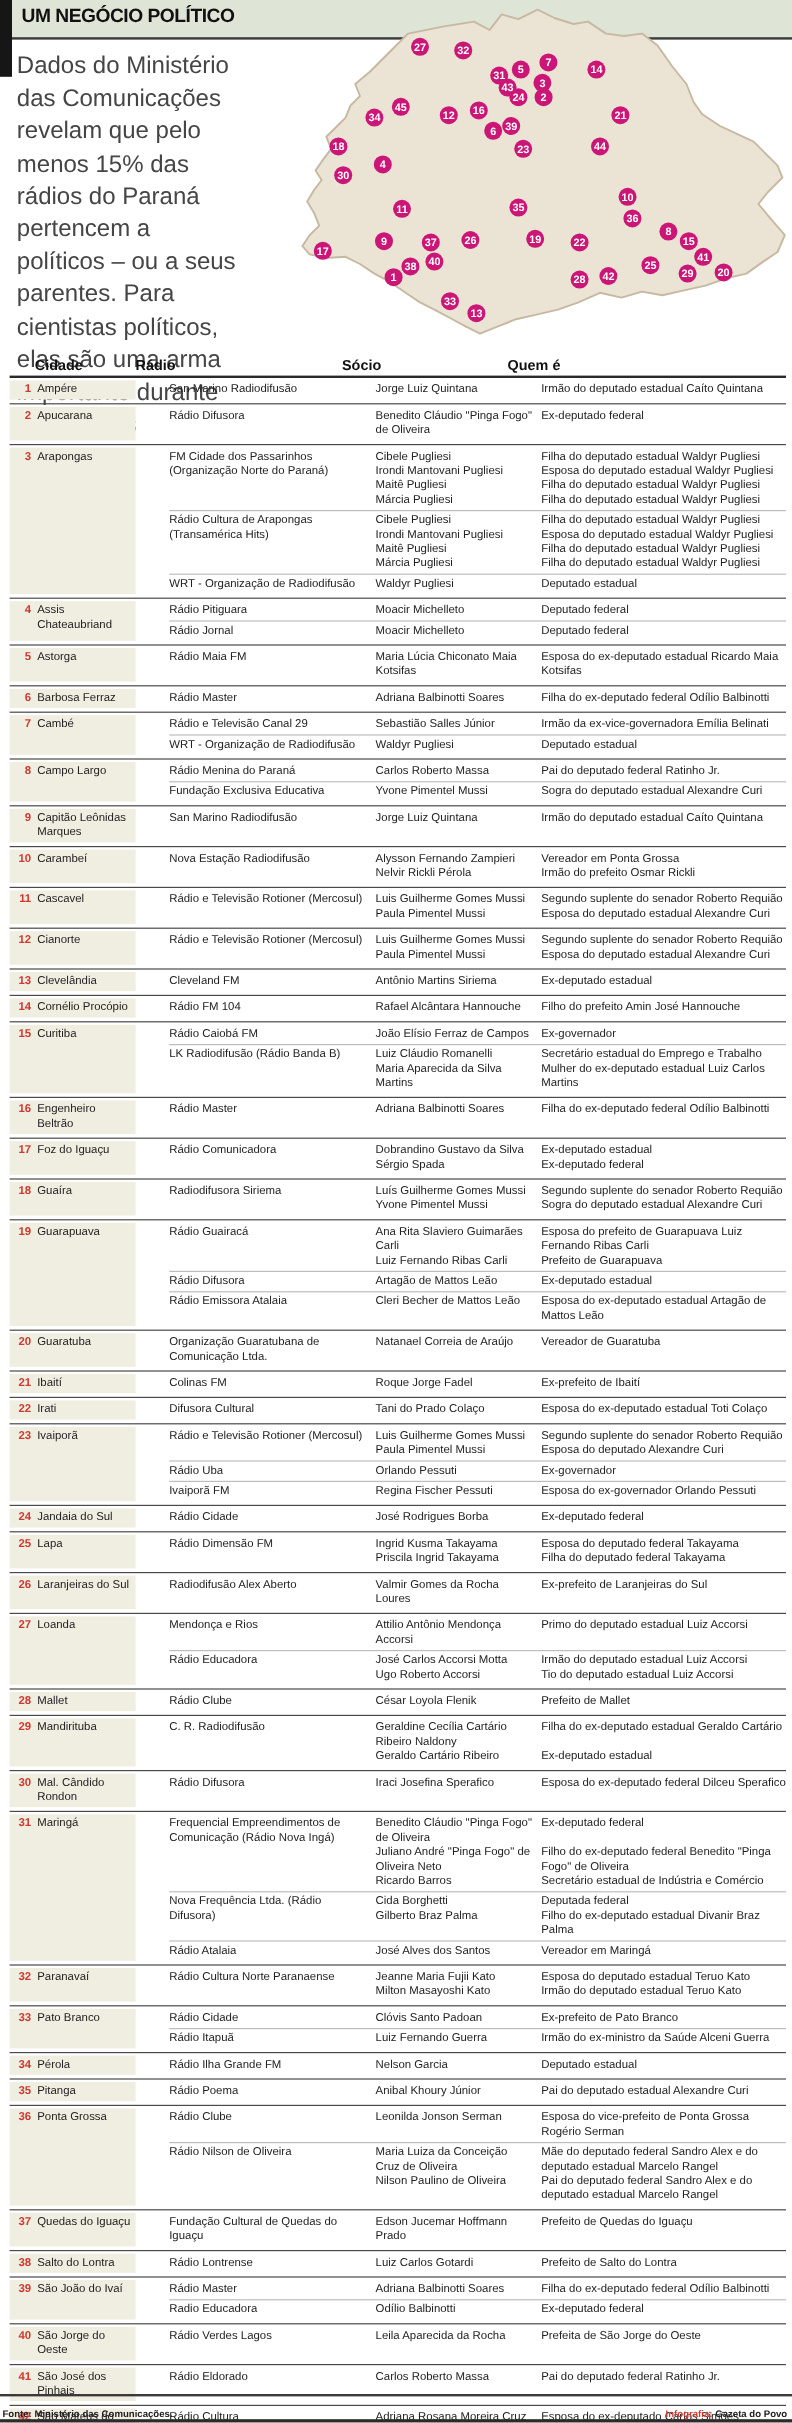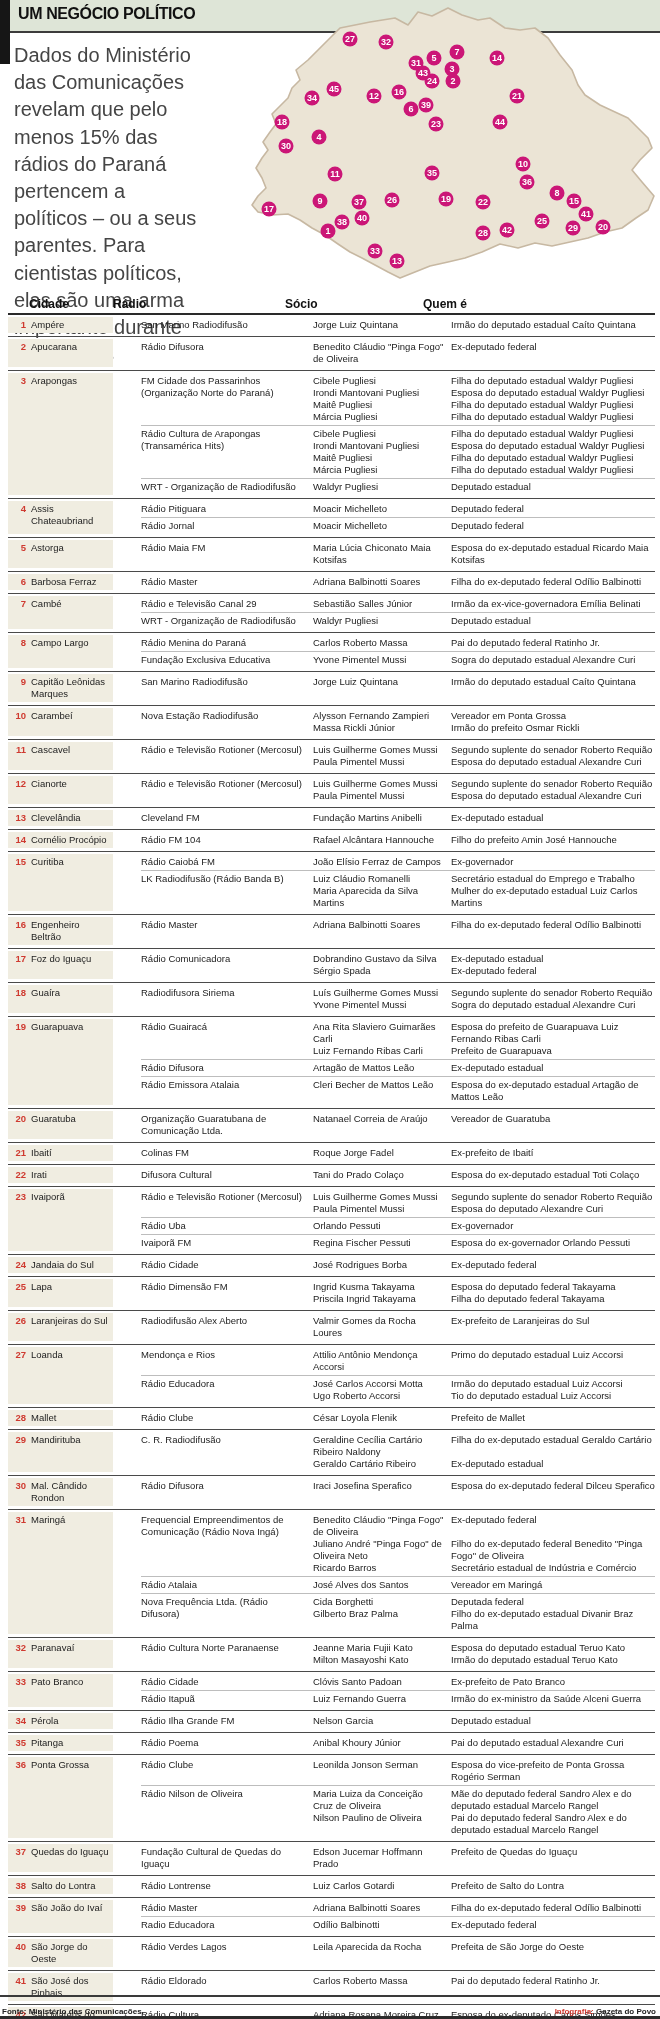--- a/index.html
+++ b/index.html
@@ -489,21 +489,21 @@
           </div>
           <div class="stations">
             <div class="station">
               <div class="radio">Nova Estação Radiodifusão</div>
               <div class="pairs">
                 <div class="pair">
                   <div class="socio">Alysson Fernando Zampieri</div>
                   <div class="quem">Vereador em Ponta Grossa</div>
                 </div>
                 <div class="pair">
-                  <div class="socio">Massa Rickli Júnior</div>
+                  <div class="socio">Nelvir Rickli Pérola</div>
                   <div class="quem">Irmão do prefeito Osmar Rickli</div>
                 </div>
               </div>
             </div>
           </div>
         </div>
         <div class="group">
           <div class="nc">
             <div class="num">11</div>
             <div class="city">Cascavel</div>
@@ -548,21 +548,21 @@
         <div class="group">
           <div class="nc">
             <div class="num">13</div>
             <div class="city">Clevelândia</div>
           </div>
           <div class="stations">
             <div class="station">
               <div class="radio">Cleveland FM</div>
               <div class="pairs">
                 <div class="pair">
-                  <div class="socio">Fundação Martins Anibelli</div>
+                  <div class="socio">Antônio Martins Siriema</div>
                   <div class="quem">Ex-deputado estadual</div>
                 </div>
               </div>
             </div>
           </div>
         </div>
         <div class="group">
           <div class="nc">
             <div class="num">14</div>
             <div class="city">Cornélio Procópio</div>
@@ -954,38 +954,38 @@
                   <div class="socio">Juliano André "Pinga Fogo" de Oliveira Neto</div>
                   <div class="quem">Filho do ex-deputado federal Benedito "Pinga Fogo" de Oliveira</div>
                 </div>
                 <div class="pair">
                   <div class="socio">Ricardo Barros</div>
                   <div class="quem">Secretário estadual de Indústria e Comércio</div>
                 </div>
               </div>
             </div>
             <div class="station">
+              <div class="radio">Nova Frequência Ltda. (Rádio Difusora)</div>
+              <div class="pairs">
+                <div class="pair">
+                  <div class="socio">Cida Borghetti</div>
+                  <div class="quem">Deputada federal</div>
+                </div>
+                <div class="pair">
+                  <div class="socio">Gilberto Braz Palma</div>
+                  <div class="quem">Filho do ex-deputado estadual Divanir Braz Palma</div>
+                </div>
+              </div>
+            </div>
+            <div class="station">
               <div class="radio">Rádio Atalaia</div>
               <div class="pairs">
                 <div class="pair">
                   <div class="socio">José Alves dos Santos</div>
                   <div class="quem">Vereador em Maringá</div>
-                </div>
-              </div>
-            </div>
-            <div class="station">
-              <div class="radio">Nova Frequência Ltda. (Rádio Difusora)</div>
-              <div class="pairs">
-                <div class="pair">
-                  <div class="socio">Cida Borghetti</div>
-                  <div class="quem">Deputada federal</div>
-                </div>
-                <div class="pair">
-                  <div class="socio">Gilberto Braz Palma</div>
-                  <div class="quem">Filho do ex-deputado estadual Divanir Braz Palma</div>
                 </div>
               </div>
             </div>
           </div>
         </div>
         <div class="group">
           <div class="nc">
             <div class="num">32</div>
             <div class="city">Paranavaí</div>
           </div>

